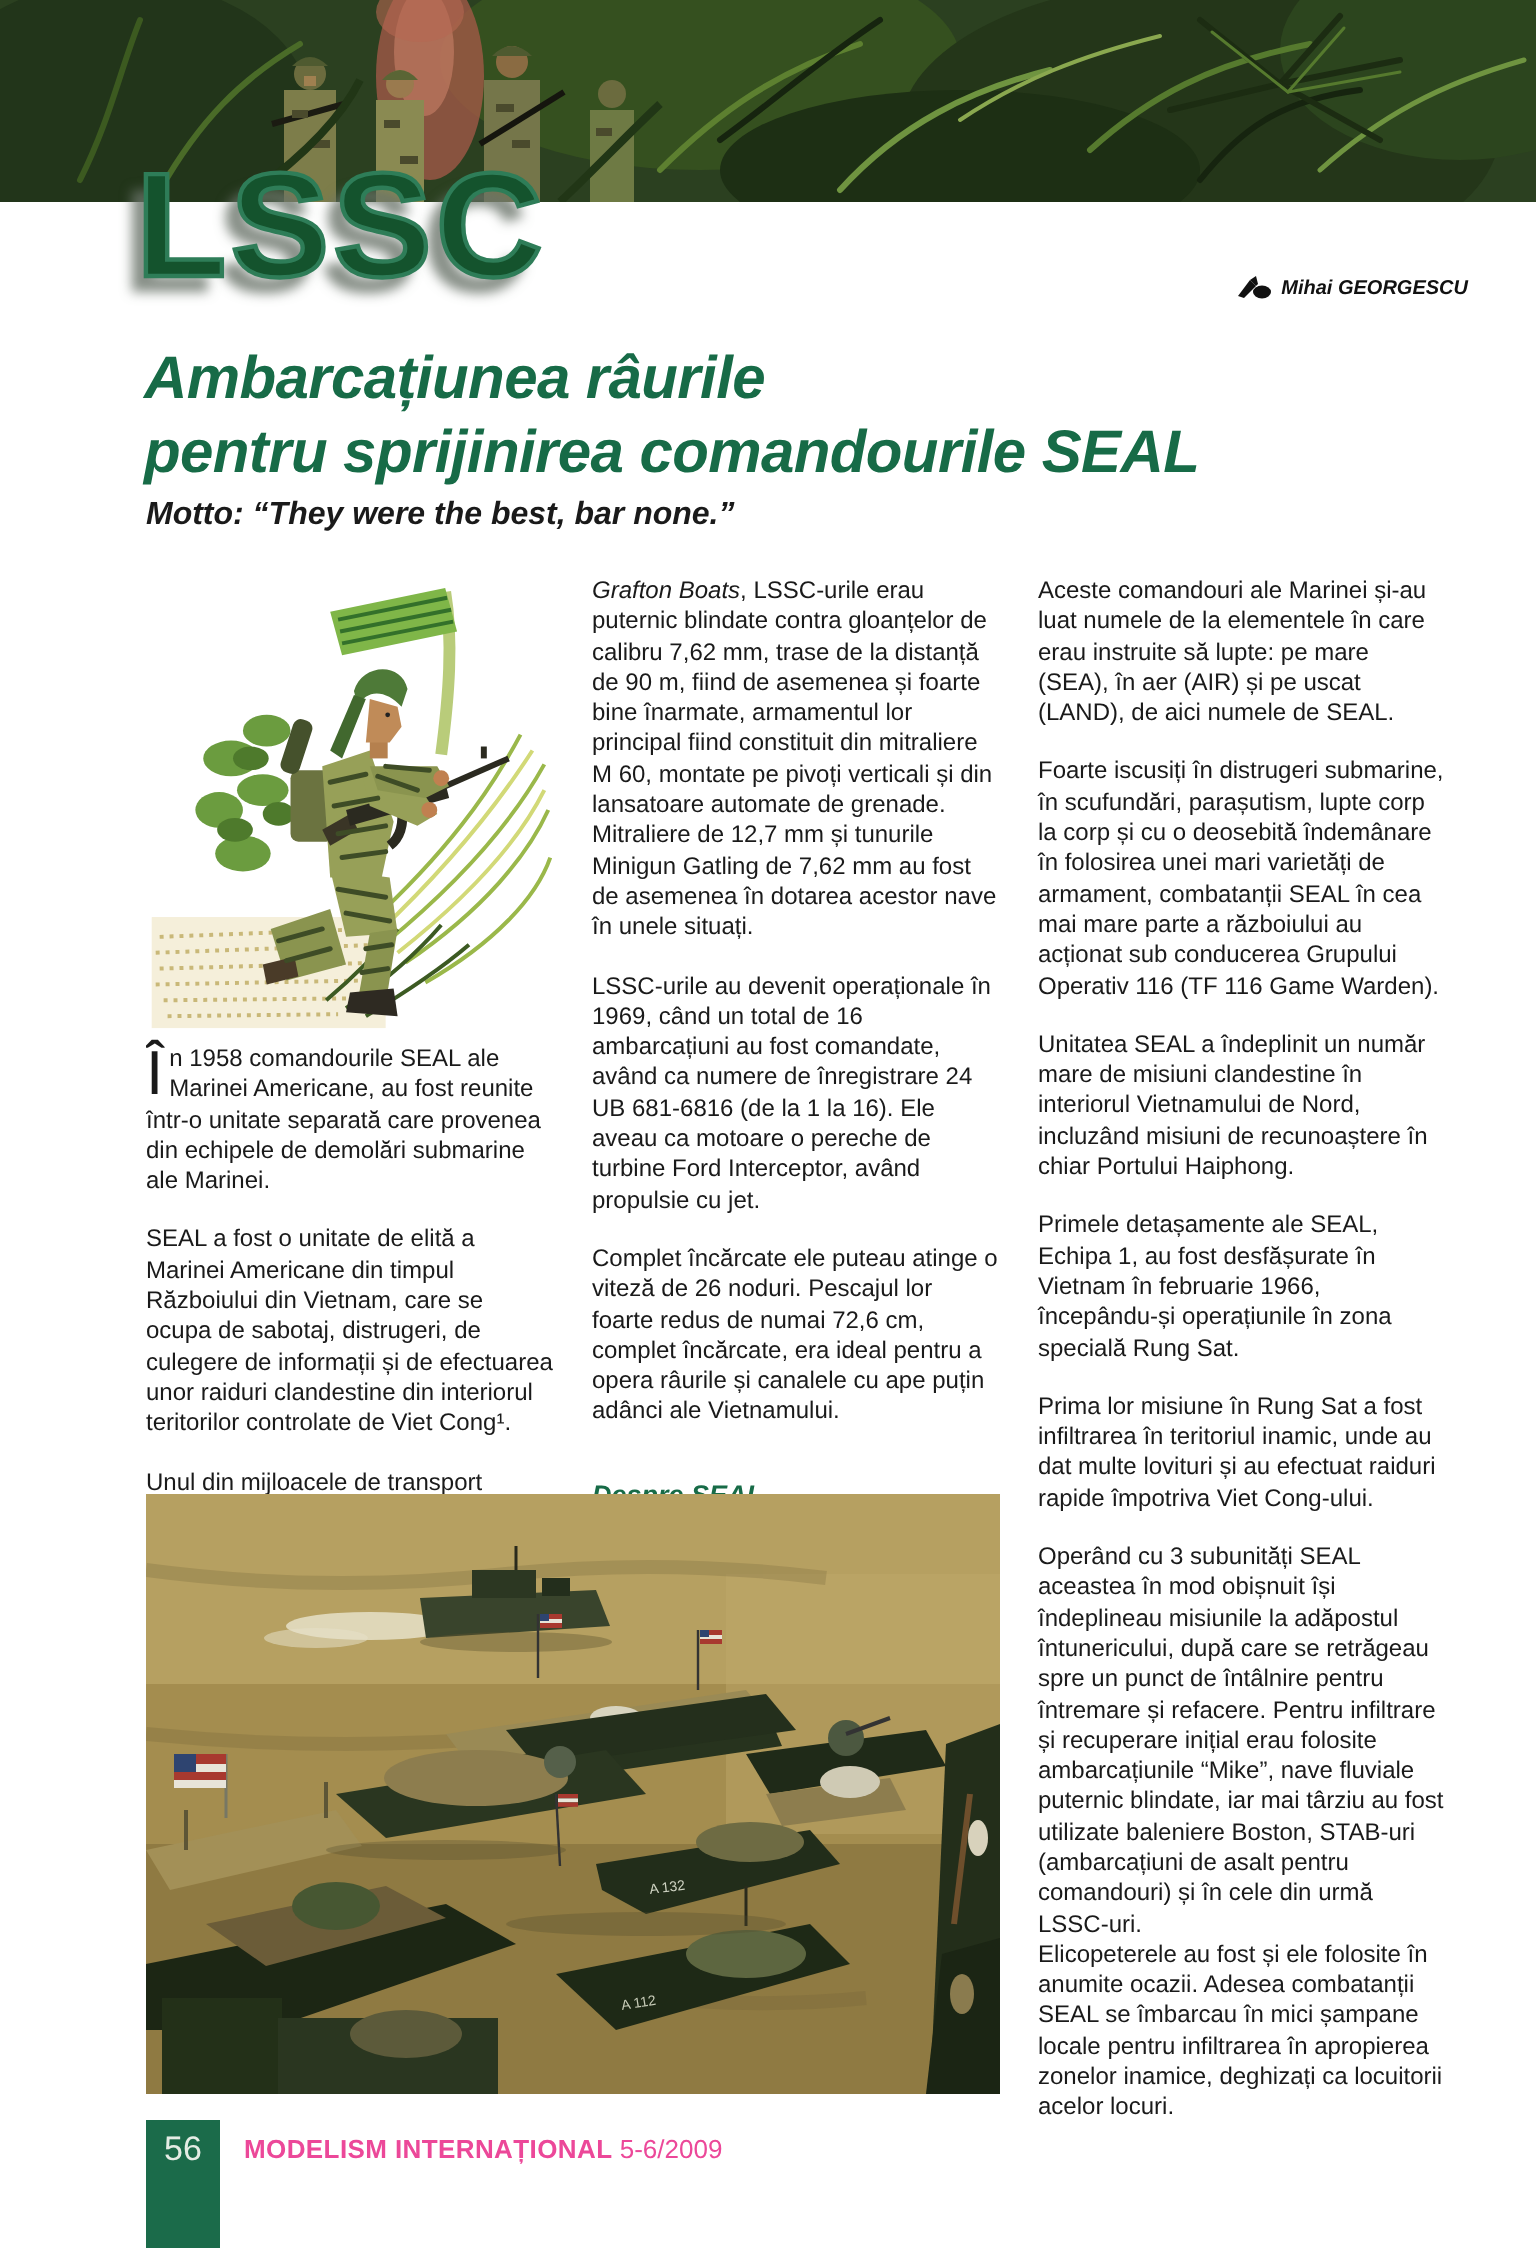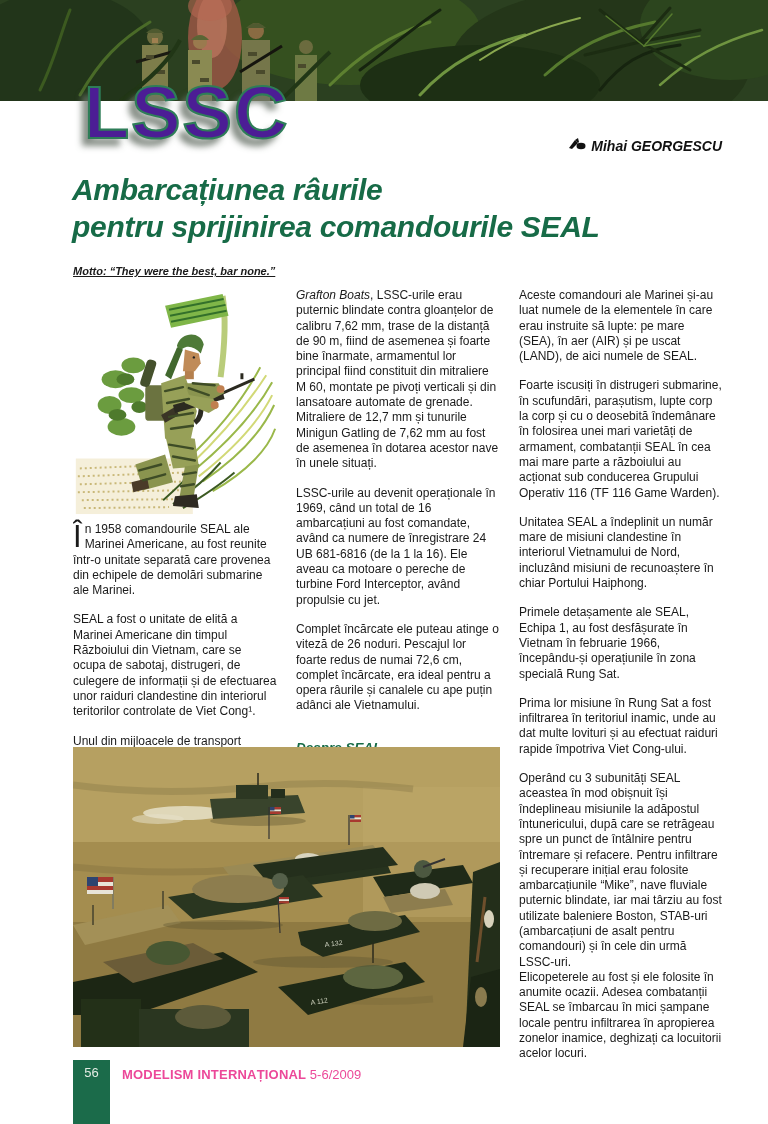--- a/index.html
+++ b/index.html
@@ -1,44 +1,44 @@
 <!DOCTYPE html>
 <html><head>
 <meta charset="utf-8">
 <style>
   html,body{margin:0;padding:0;background:#ffffff;}
   .page{position:relative;width:768px;height:1124px;background:#fff;overflow:hidden;
         font-family:"Liberation Sans",sans-serif;color:#1a1a1a;}
   
   .banner{position:absolute;left:0;top:0;width:768px;height:101px;overflow:hidden;}
   
-  .lssc{position:absolute;left:84px;top:76px;font-size:74px;font-weight:700;letter-spacing:2px;
-        color:#4c1d95;-webkit-text-stroke:2.2px #2e7d58;
+  .lssc{position:absolute;left:68px;top:76px;font-size:74px;font-weight:700;letter-spacing:2px;
+        color:#14532d;-webkit-text-stroke:2.2px #2e7d58;
         text-shadow:-7px 8px 6px rgba(105,115,105,.8);z-index:5;line-height:1;}
-  .author{position:absolute;right:46px;top:138px;display:flex;gap:5px;
-          font-size:14px;font-weight:700;font-style:italic;color:#111;}
+  .author{position:absolute;right:34px;top:138px;display:flex;align-items:center;gap:5px;
+          font-size:10px;font-weight:700;font-style:italic;color:#111;}
   .headline{position:absolute;left:72px;top:171px;font-size:30px;line-height:37px;
             font-weight:700;font-style:italic;color:#176b47;letter-spacing:-.3px;}
-  .motto{position:absolute;left:73px;top:265px;font-size:11px;font-weight:700;font-style:italic;text-decoration:underline;}
+  .motto{position:absolute;left:73px;top:249px;font-size:16px;font-weight:700;font-style:italic;}
   
   .cols{position:absolute;left:73px;top:288px;width:650px;height:772px;display:flex;
         justify-content:space-between;overflow:hidden;}
   .col{width:204px;font-size:12px;line-height:15.3px;}
   .col p{margin:0 0 14px 0;}
   .col p.tight{margin:0 0 0 0;}
   .fig-illustration{width:204px;height:230px;margin-bottom:4px;}
   .dropcap{float:left;font-size:31px;line-height:25px;padding:2px 3px 0 0;}
   .lead-italic{font-style:italic;}
   .subhead{color:#176b47;font-weight:700;font-style:italic;font-size:13.5px;
            margin:26px 0 1px 0;}
   
   .photo{position:absolute;left:73px;top:747px;width:427px;height:300px;overflow:hidden;}
   
   .pagenum-box{position:absolute;left:73px;top:1060px;width:37px;height:64px;background:#1b6b4a;
-               color:#e4ece4;font-size:13px;text-align:center;padding-top:5px;box-sizing:border-box;}
+               color:#e4ece4;font-size:17px;text-align:center;padding-top:5px;box-sizing:border-box;}
   .footer-line{position:absolute;left:122px;top:1067px;font-size:13px;color:#ec4899;}
   .footer-line .mag{font-weight:700;letter-spacing:.2px;}
   svg{display:block;}
 </style>
 </head>
 <body>
 
 <div class="page">
 
   <div class="banner">

